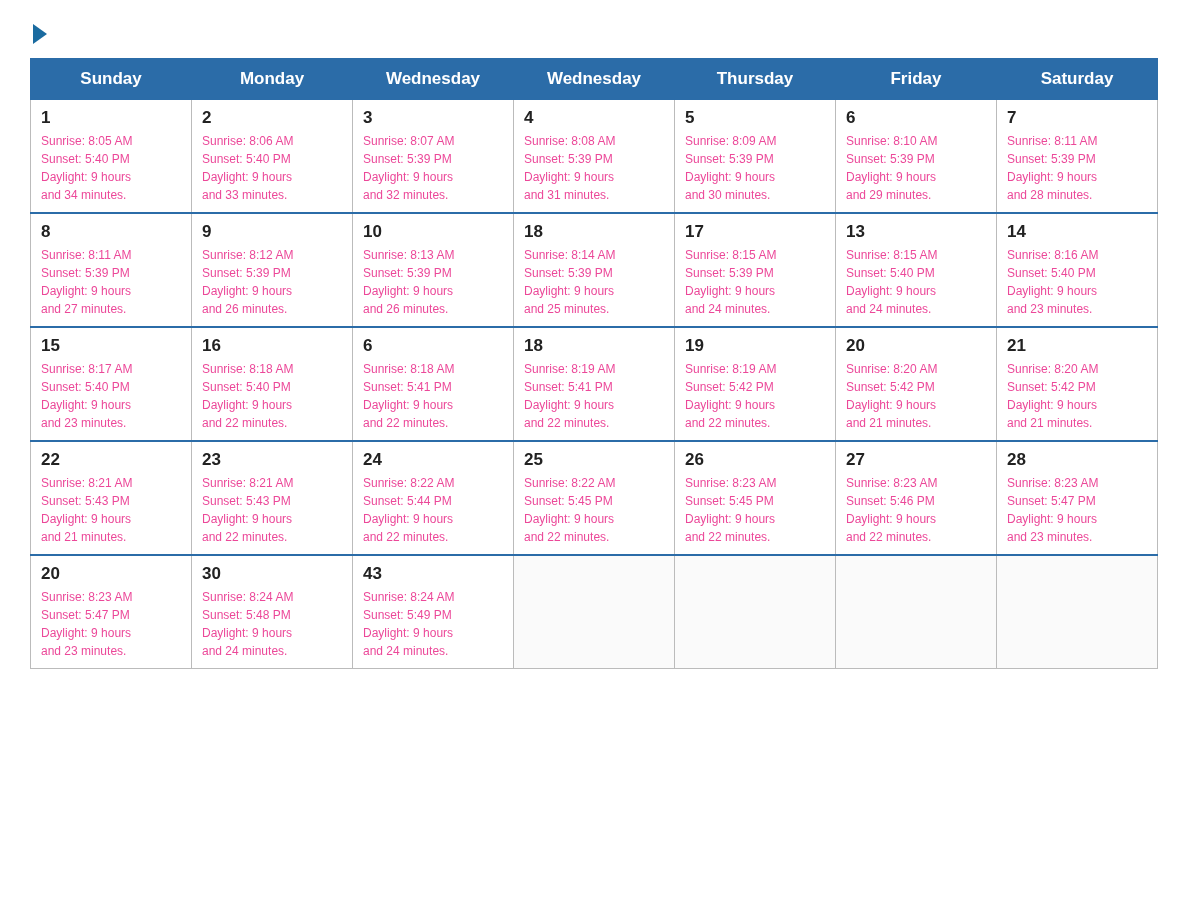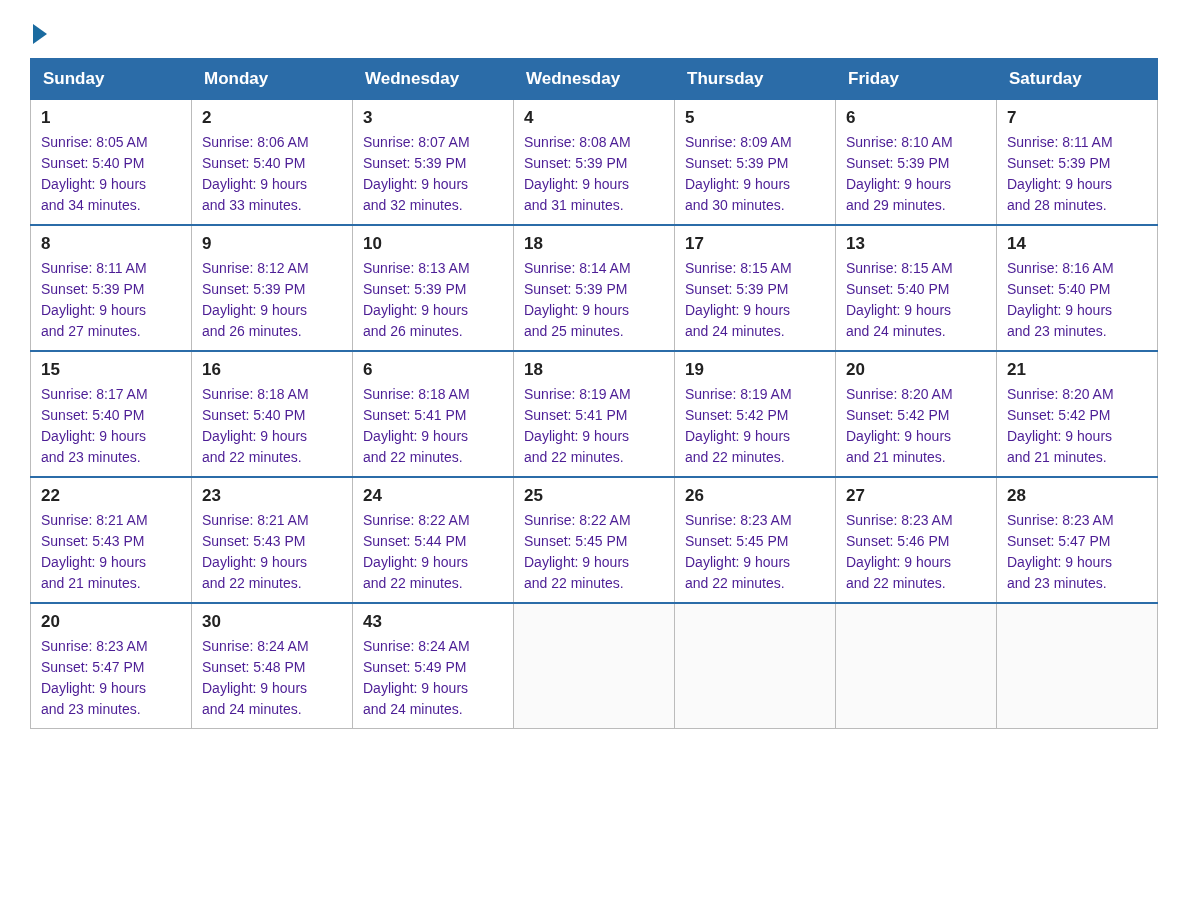--- a/index.html
+++ b/index.html
@@ -64,21 +64,21 @@
     table {
       width: 100%;
       border-collapse: collapse;
     }
     thead tr th {
       background: #2b6ca8;
       color: #fff;
       font-size: 17px;
       font-weight: bold;
       padding: 10px 12px;
-      text-align: left;
+      text-align: center;
       border: 1px solid #2b6ca8;
     }
     tbody tr td {
       border: 1px solid #bbb;
       vertical-align: top;
       padding: 8px 10px;
       font-size: 13.5px;
       color: #333;
       width: 14.28%;
       height: 110px;
@@ -86,22 +86,22 @@
     tbody tr td.empty {
       background: #fafafa;
     }
     .day-number {
       font-size: 17px;
       font-weight: bold;
       color: #222;
       margin-bottom: 4px;
     }
     .day-info {
-      font-size: 14px;
-      color: #4c1d95;
+      font-size: 12px;
+      color: #ec4899;
       line-height: 1.5;
     }
     tbody tr:not(:last-child) td {
       border-bottom: 2px solid #2b6ca8;
     }
     tbody tr td:not(:last-child) {
       border-right: 1px solid #bbb;
     }
   </style>
 </head>

